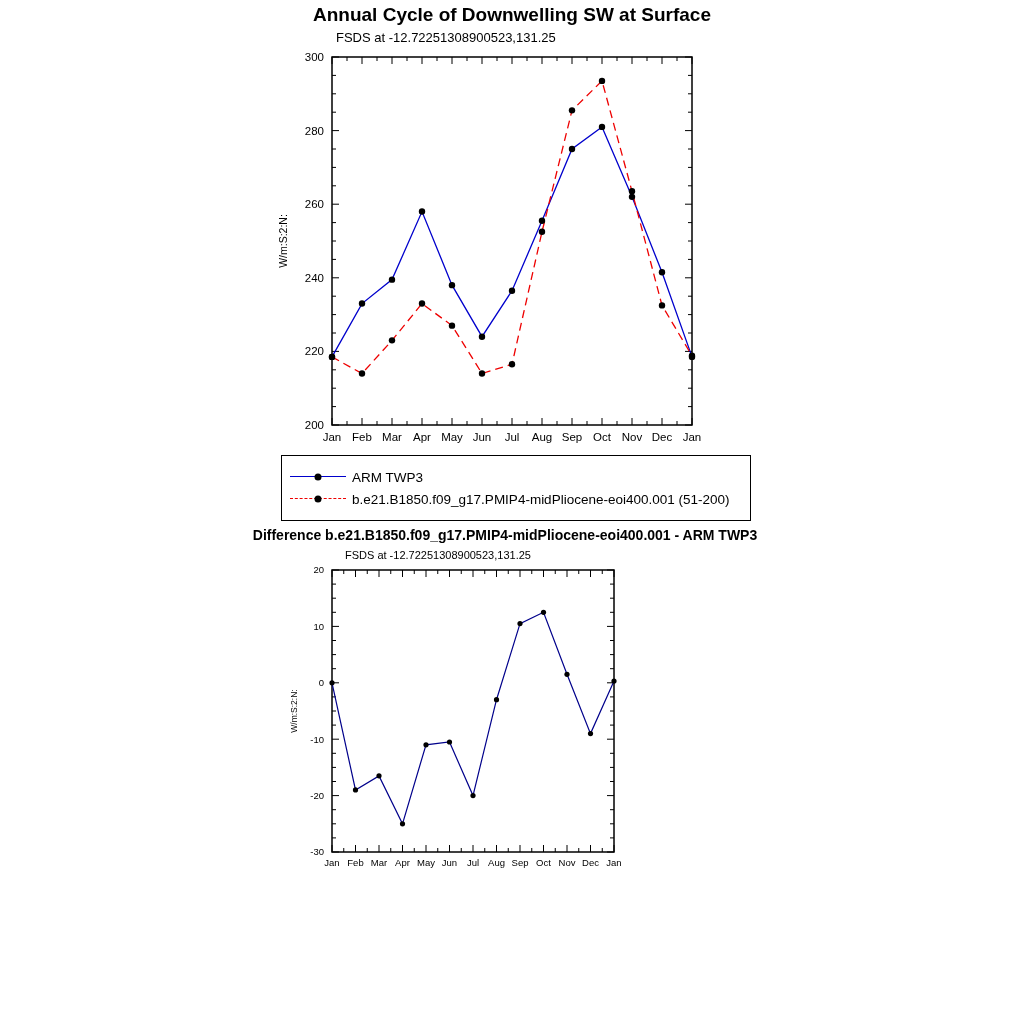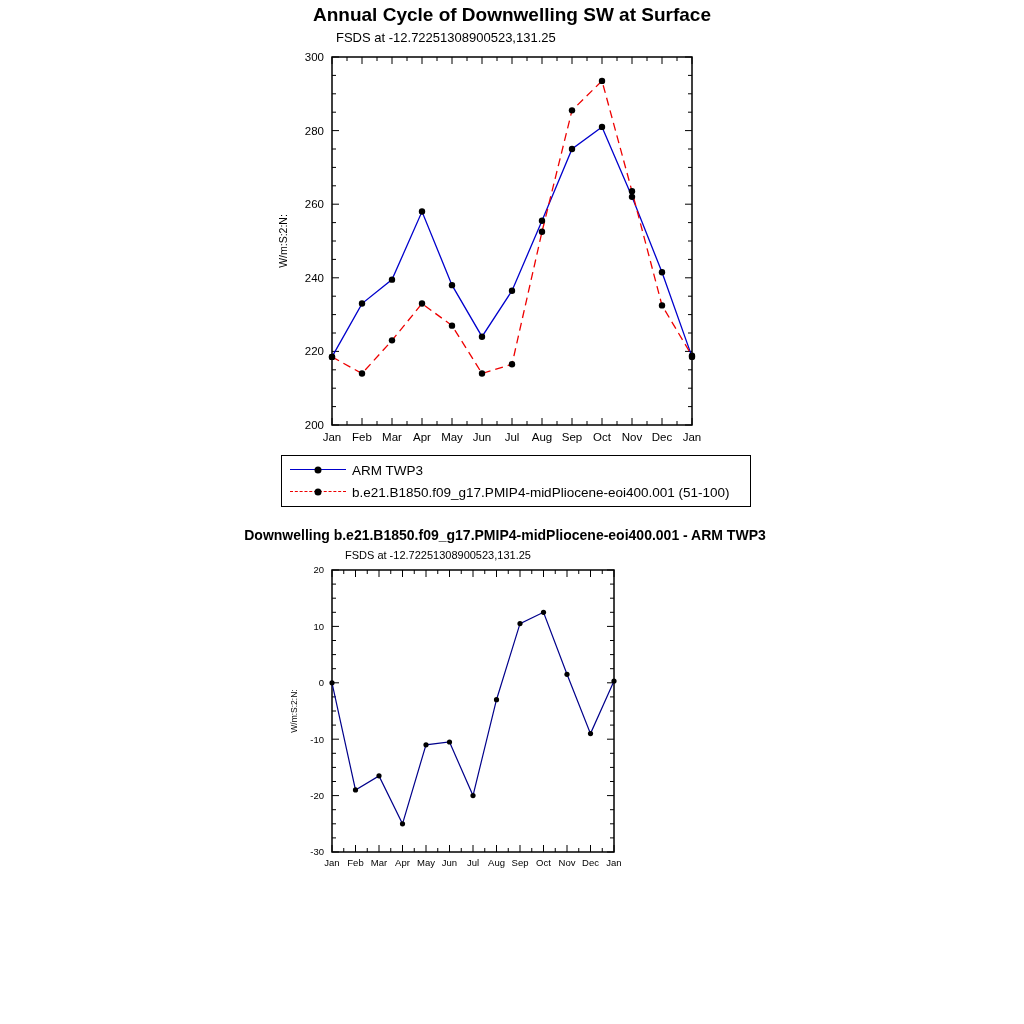--- a/index.html
+++ b/index.html
@@ -7,21 +7,21 @@
   .abs{position:absolute;text-align:center;}
   .chart-title{font-weight:bold;text-align:center;}
   #chart1-title{top:4px;left:287px;width:450px;font-size:19px;}
   #chart1-subtitle{top:30px;left:336px;font-size:13px;}
   #chart2-title{top:527px;left:180px;width:650px;font-size:14px;}
   #chart2-subtitle{top:549px;left:345px;font-size:11px;}
   svg{position:absolute;left:0;}
   #chart1-svg{top:0;}
   #chart2-svg{top:520px;}
   svg text{font-family:"Liberation Sans",sans-serif;fill:#000;}
-  #legend{top:455px;left:281px;width:470px;box-sizing:border-box;border:1px solid #000;background:#fff;padding:3px 8px;}
+  #legend{top:455px;left:281px;width:470px;box-sizing:border-box;border:1px solid #000;background:#fff;padding:10px 8px;}
   .legend-row{display:flex;align-items:center;height:22px;}
   .legend-sample{position:relative;width:56px;height:14px;flex:0 0 56px;}
   .legend-line{position:absolute;left:0;right:0;top:6px;border-top:1.6px solid #000;}
   .legend-dot{position:absolute;left:50%;top:7px;transform:translate(-50%,-50%);width:7px;height:7px;border-radius:50%;background:#000;}
   .legend-label{margin-left:6px;font-size:13.5px;white-space:nowrap;}
 </style>
 </head>
 <body>
 
 <div class="abs chart-title" id="chart1-title">Annual Cycle of Downwelling SW at Surface</div>
@@ -178,25 +178,25 @@
       <span class="legend-line" id="legend-line-0" style="border-top: 1.6px solid rgb(0, 0, 204);"></span>
       <span class="legend-dot"></span>
     </span>
     <span class="legend-label">ARM TWP3</span>
   </div>
   <div class="legend-row">
     <span class="legend-sample">
       <span class="legend-line" id="legend-line-1" style="border-top: 1.6px dashed rgb(238, 0, 0);"></span>
       <span class="legend-dot"></span>
     </span>
-    <span class="legend-label">b.e21.B1850.f09_g17.PMIP4-midPliocene-eoi400.001 (51-100)</span>
+    <span class="legend-label">b.e21.B1850.f09_g17.PMIP4-midPliocene-eoi400.001 (51-200)</span>
   </div>
 </div>
 
-<div class="abs chart-title" id="chart2-title">Downwelling b.e21.B1850.f09_g17.PMIP4-midPliocene-eoi400.001 - ARM TWP3</div>
+<div class="abs chart-title" id="chart2-title">Difference b.e21.B1850.f09_g17.PMIP4-midPliocene-eoi400.001 - ARM TWP3</div>
 
 <div class="abs" id="chart2-subtitle">FSDS at -12.72251308900523,131.25</div>
 
 <svg id="chart2-svg" width="1024" height="370">
     <line x1="332" y1="332" x2="332" y2="325" stroke="#000"></line>
     <line x1="332" y1="50" x2="332" y2="57" stroke="#000"></line>
     <text x="332" y="345.5" text-anchor="middle" font-size="9.5">Jan</text>
     <line x1="343.75" y1="332" x2="343.75" y2="328" stroke="#000"></line>
     <line x1="343.75" y1="50" x2="343.75" y2="54" stroke="#000"></line>
     <line x1="355.5" y1="332" x2="355.5" y2="325" stroke="#000"></line>

